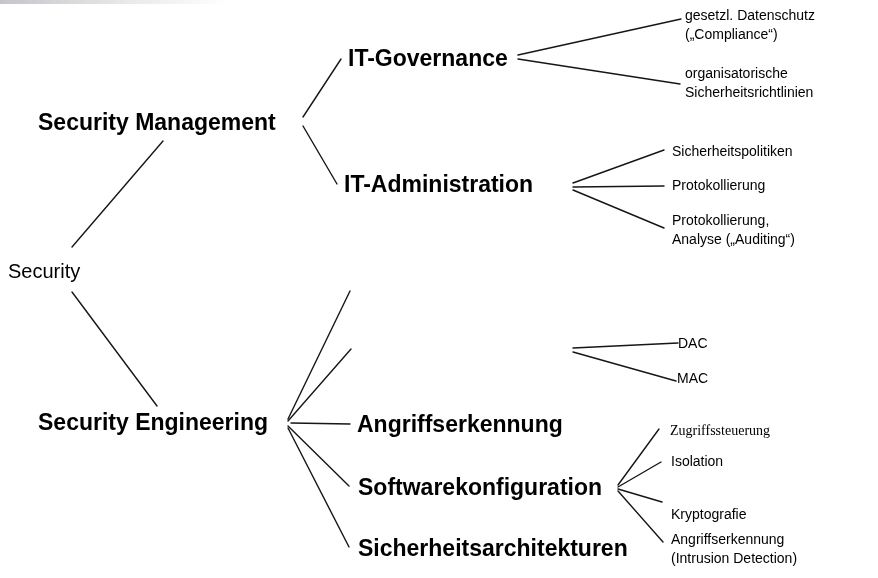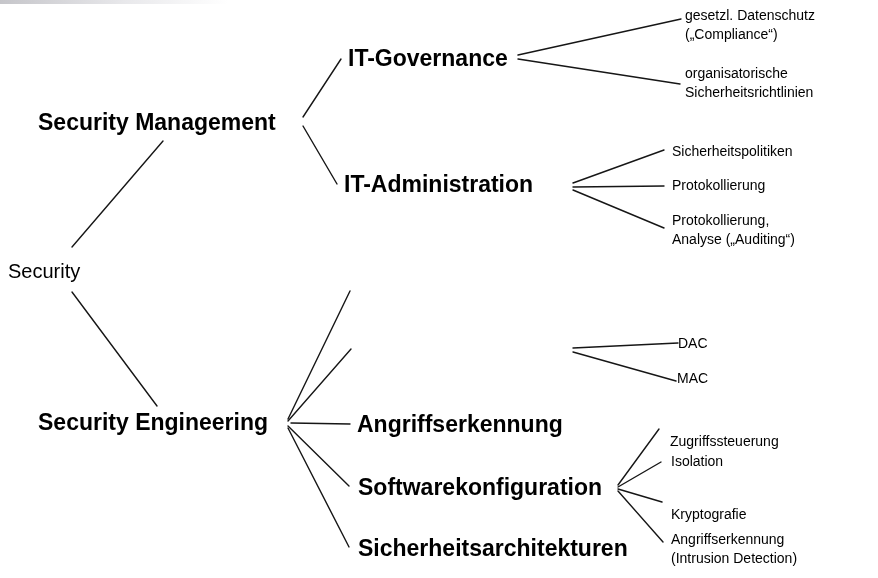--- a/index.html
+++ b/index.html
@@ -115,19 +115,19 @@
 Sicherheitsrichtlinien</div>
 
   <div class="lbl leaf-lbl" style="left:672px; top:142px;">Sicherheitspolitiken</div>
   <div class="lbl leaf-lbl" style="left:672px; top:176px;">Protokollierung</div>
   <div class="lbl leaf-lbl" style="left:672px; top:211px;">Protokollierung,
 Analyse („Auditing“)</div>
 
   <div class="lbl leaf-lbl" style="left:678px; top:334px;">DAC</div>
   <div class="lbl leaf-lbl" style="left:677px; top:369px;">MAC</div>
 
-  <div class="lbl leaf-lbl" style="left:670px; top:432px;">Zugriffssteuerung</div>
+  <div class="lbl leaf-lbl" style="left:670px; top:421px;font-family:Liberation Serif, serif;">Zugriffssteuerung</div>
   <div class="lbl leaf-lbl" style="left:671px; top:452px;">Isolation</div>
   <div class="lbl leaf-lbl" style="left:671px; top:505px;">Kryptografie</div>
   <div class="lbl leaf-lbl" style="left:671px; top:530px;">Angriffserkennung
 (Intrusion Detection)</div>
 
 </div>
 
 </body></html>

